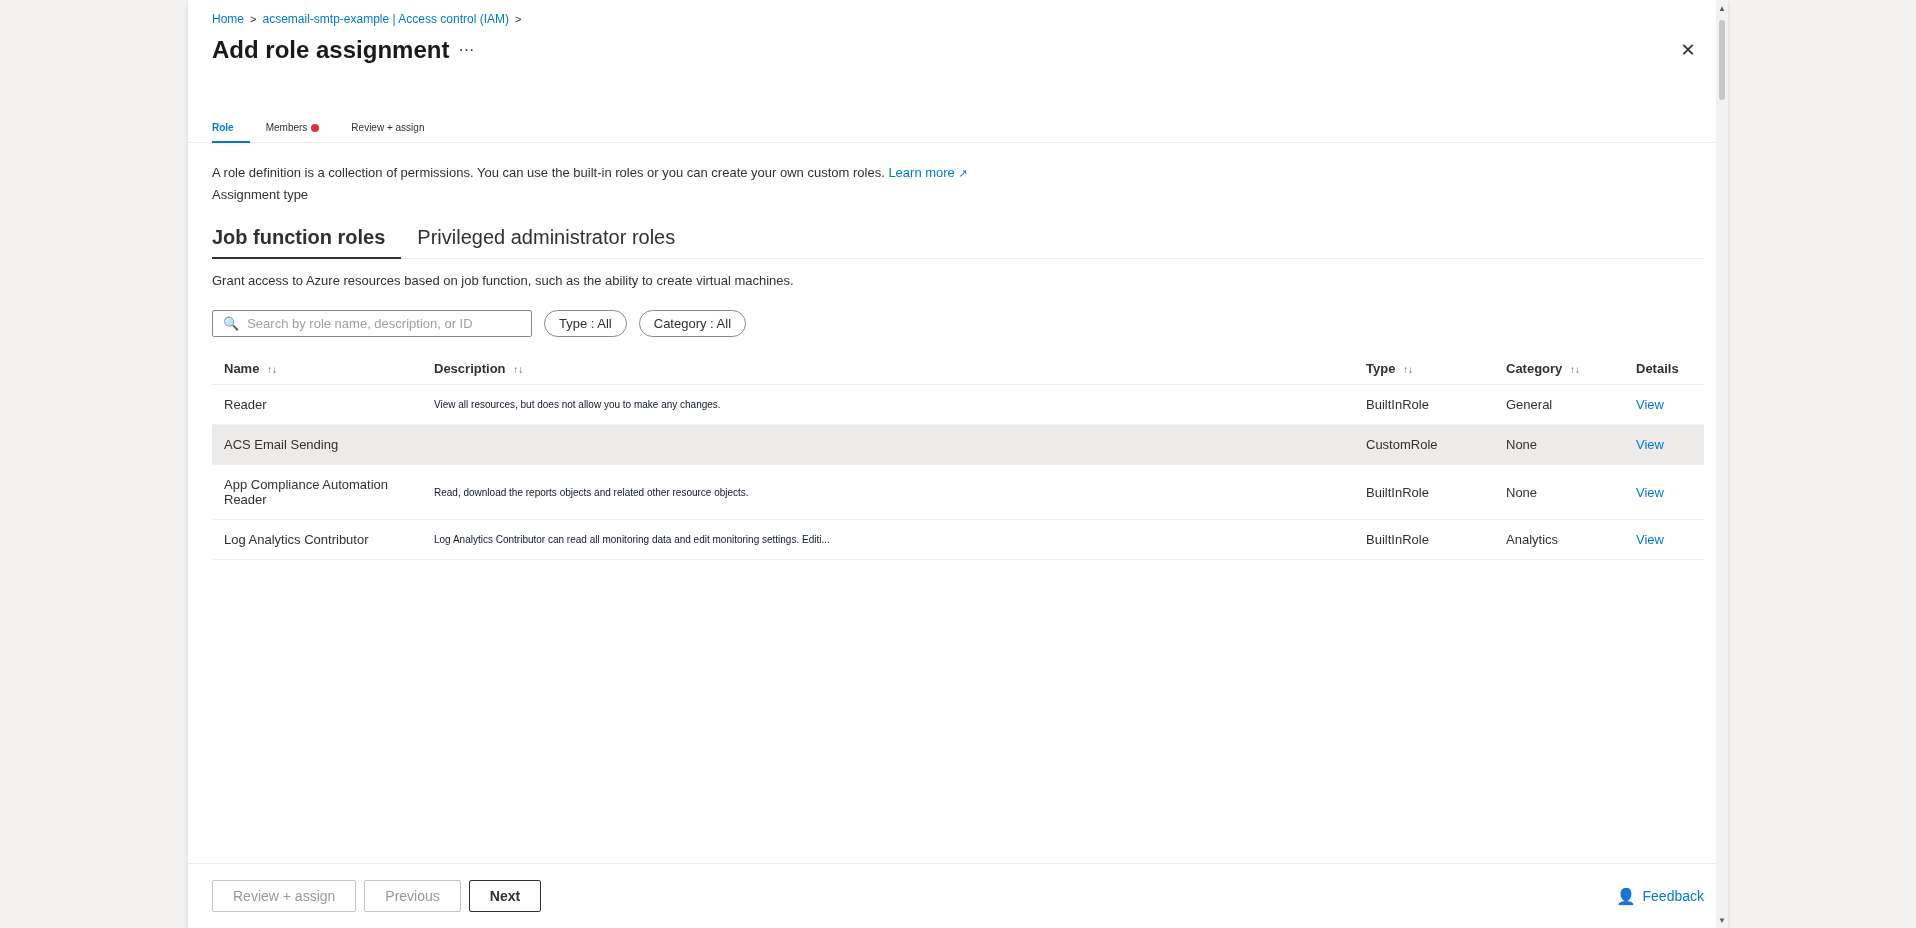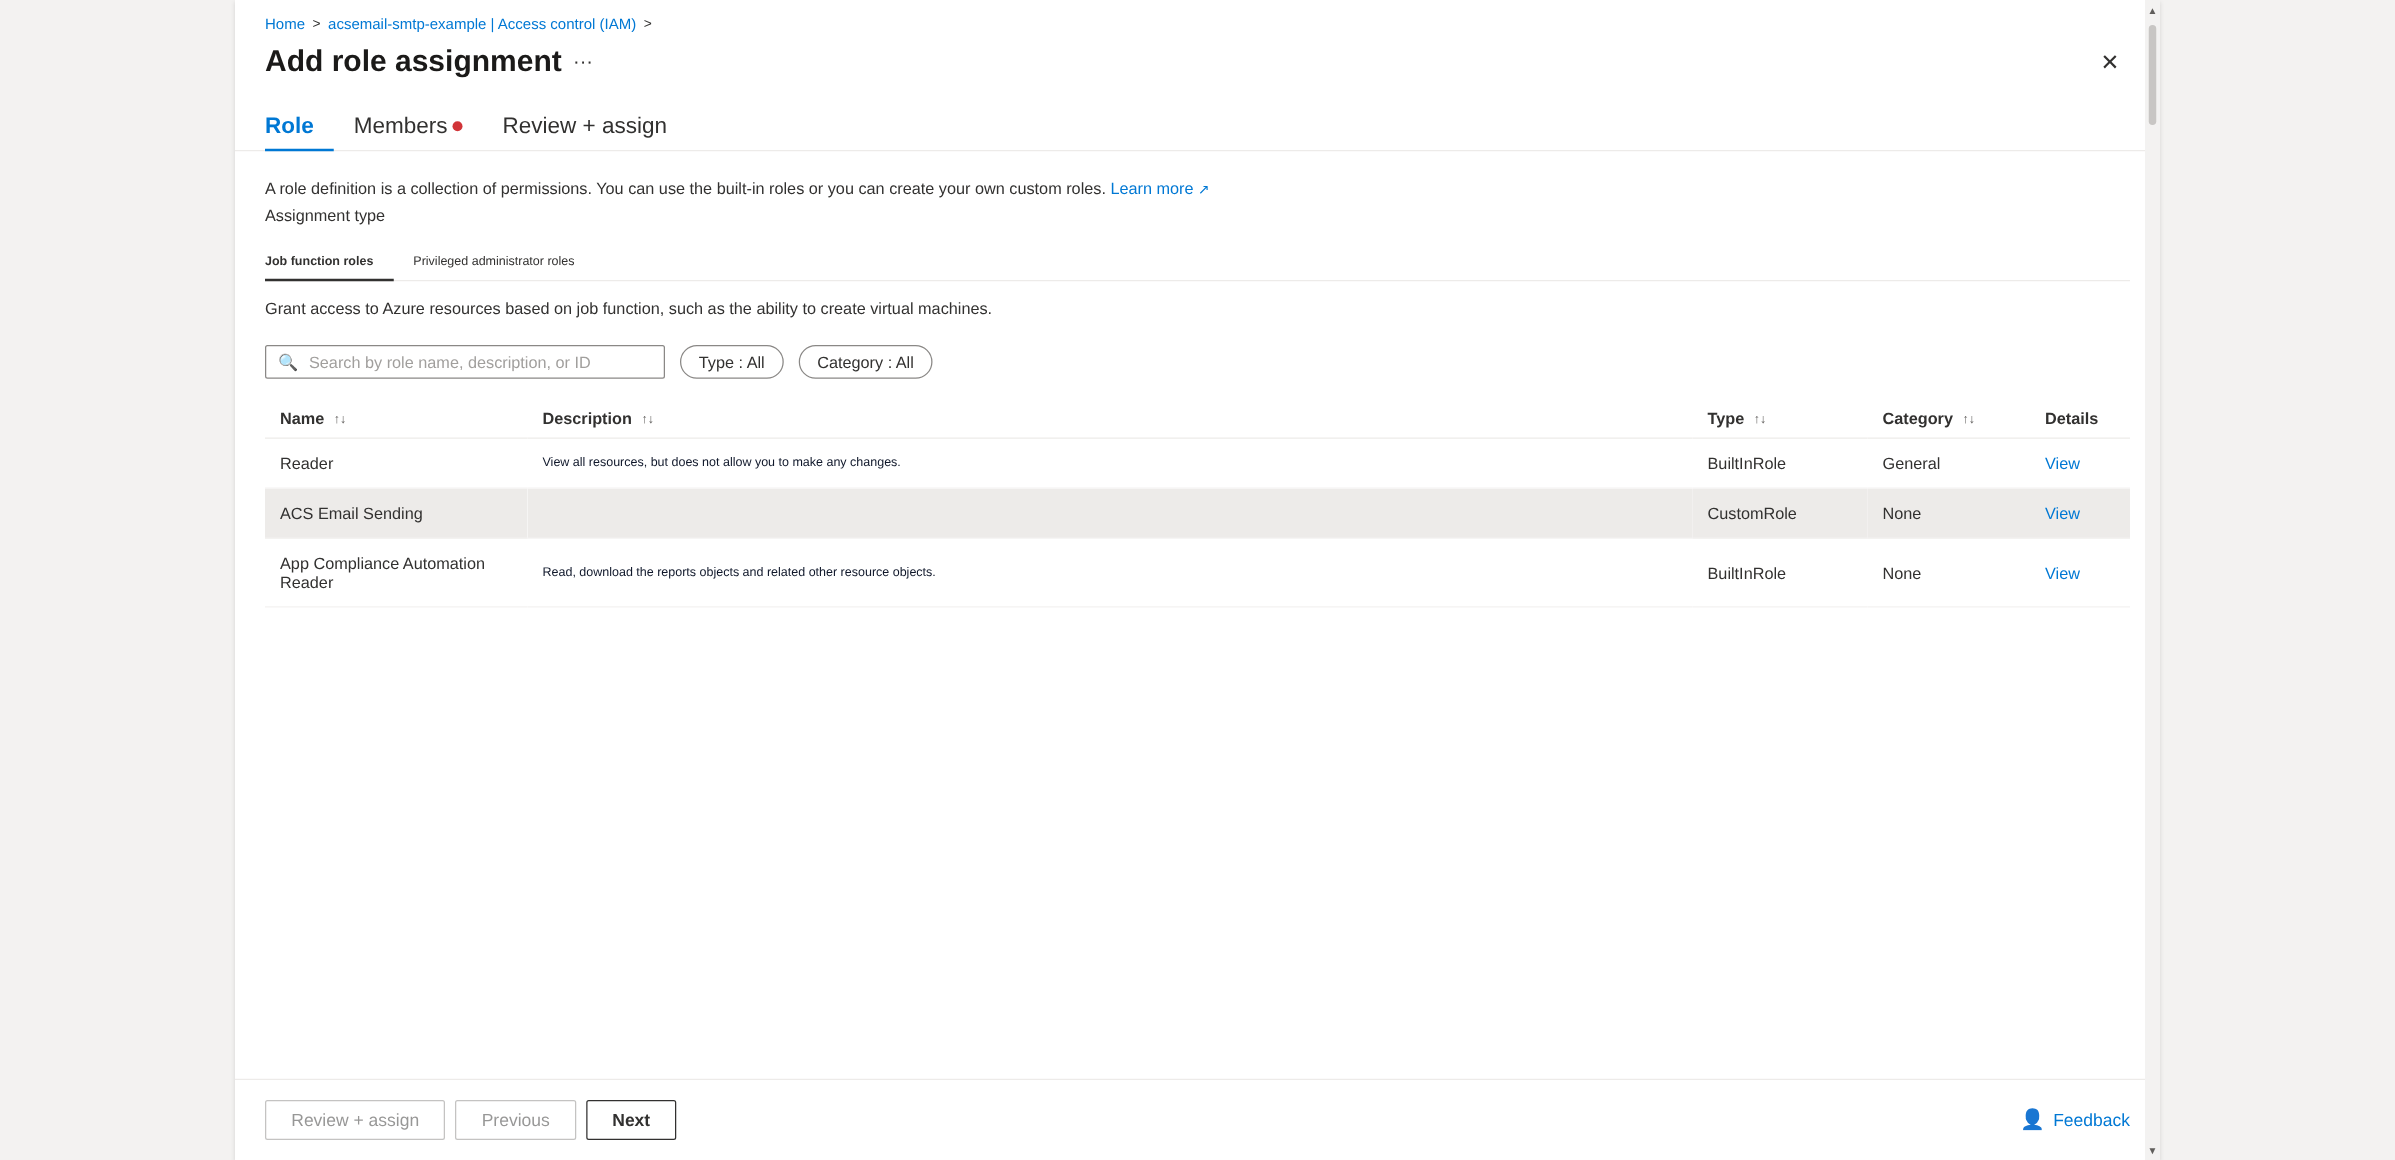--- a/index.html
+++ b/index.html
@@ -119,29 +119,30 @@
 
     
     .tabs-container {
       padding: 16px 24px 0 24px;
       border-bottom: 1px solid #edebe9;
       display: flex;
       gap: 0;
     }
     .tab {
       padding: 8px 16px;
-      font-size: 18px;
+      font-size: 10px;
       cursor: pointer;
       color: #323130;
       border-bottom: 2px solid transparent;
       margin-bottom: -1px;
       position: relative;
       display: flex;
       align-items: center;
       gap: 4px;
+      margin-top: 32px;
     }
     .tab.active {
       color: #0078d4;
       border-bottom: 2px solid #0078d4;
       font-weight: 600;
     }
     .tab:first-child { padding-left: 0; }
     .tab-dot {
       width: 8px;
       height: 8px;
@@ -177,21 +178,21 @@
 
     
     .sub-tabs {
       display: flex;
       gap: 0;
       border-bottom: 1px solid #edebe9;
       margin-bottom: 12px;
     }
     .sub-tab {
       padding: 8px 16px;
-      font-size: 10px;
+      font-size: 20px;
       cursor: pointer;
       color: #323130;
       border-bottom: 2px solid transparent;
       margin-bottom: -1px;
     }
     .sub-tab:first-child { padding-left: 0; }
     .sub-tab.active {
       color: #323130;
       border-bottom: 2px solid #323130;
       font-weight: 600;
@@ -474,20 +475,29 @@
     </tr>
               <tr>
       <td class="td-name col-name">App Compliance Automation Reader</td>
       <td class="td-description">Read, download the reports objects and related other resource objects.</td>
       <td class="td-type col-type">BuiltInRole</td>
       <td class="td-category col-cat">None</td>
       <td class="td-details col-details">
         <a class="view-link">View</a>
       </td>
     </tr>
+              <tr>
+      <td class="td-name col-name">Log Analytics Contributor</td>
+      <td class="td-description">Log Analytics Contributor can read all monitoring data and edit monitoring settings. Editi...</td>
+      <td class="td-type col-type">BuiltInRole</td>
+      <td class="td-category col-cat">Analytics</td>
+      <td class="td-details col-details">
+        <a class="view-link">View</a>
+      </td>
+    </tr>
             </tbody>
         </table>
       </div>
     </div>
 
     <div class="footer">
       <div class="footer-left">
         <button class="btn" disabled="">Review + assign</button>
         <button class="btn" disabled="">Previous</button>
         <button class="btn btn-primary">Next</button>

